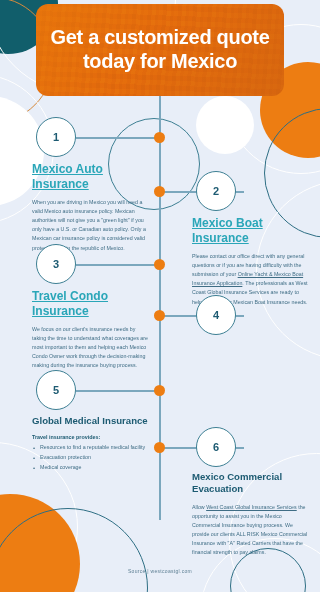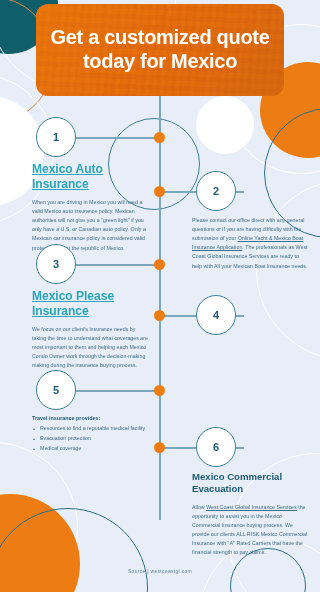--- a/index.html
+++ b/index.html
@@ -313,30 +313,32 @@
   <div class="numcircle" style="left:196px; top:295px;">4</div>
   <div class="numcircle" style="left:36px;  top:370px;">5</div>
   <div class="numcircle" style="left:196px; top:427px;">6</div>
 
   <div class="step step-left" style="top:162px;">
     <div class="step-title">Mexico Auto Insurance</div>
     <div class="step-body">When you are driving in Mexico you will need a valid Mexico auto insurance policy. Mexican authorities will not give you a "green light" if you only have a U.S. or Canadian auto policy. Only a Mexican car insurance policy is considered valid protection within the republic of Mexico.</div>
   </div>
 
   <div class="step step-right" style="top:216px;">
+    <div class="step-title">Mexico Boat Insurance</div>
     <div class="step-body"><span>Please contact our office direct with any general questions or if you are having difficulty with the submission of your </span><span class="lnk">Online Yacht &amp; Mexico Boat Insurance Application</span><span>. The professionals as West Coast Global Insurance Services are ready to help with All your Mexican Boat Insurance needs.</span></div>
   </div>
 
   <div class="step step-left" style="top:289px;">
-    <div class="step-title">Mexico Please Insurance</div>
+    <div class="step-title">Travel Condo Insurance</div>
     <div class="step-body">We focus on our client's insurance needs by taking the time to understand what coverages are most important to them and helping each Mexico Condo Owner work through the decision-making making during the insurance buying process.</div>
   </div>
 
 
   <div class="step step-left" style="top:415px;">
+    <div class="step-title-plain">Global Medical Insurance</div>
     <div class="list-head">Travel insurance provides:</div>
     <ul class="bullets">
       <li>Resources to find a reputable medical facility</li>
       <li>Evacuation protection</li>
       <li>Medical coverage</li>
     </ul>
   </div>
 
   <div class="step step-right" style="top:471px;">
     <div class="step-title-plain">Mexico Commercial Evacuation</div>

